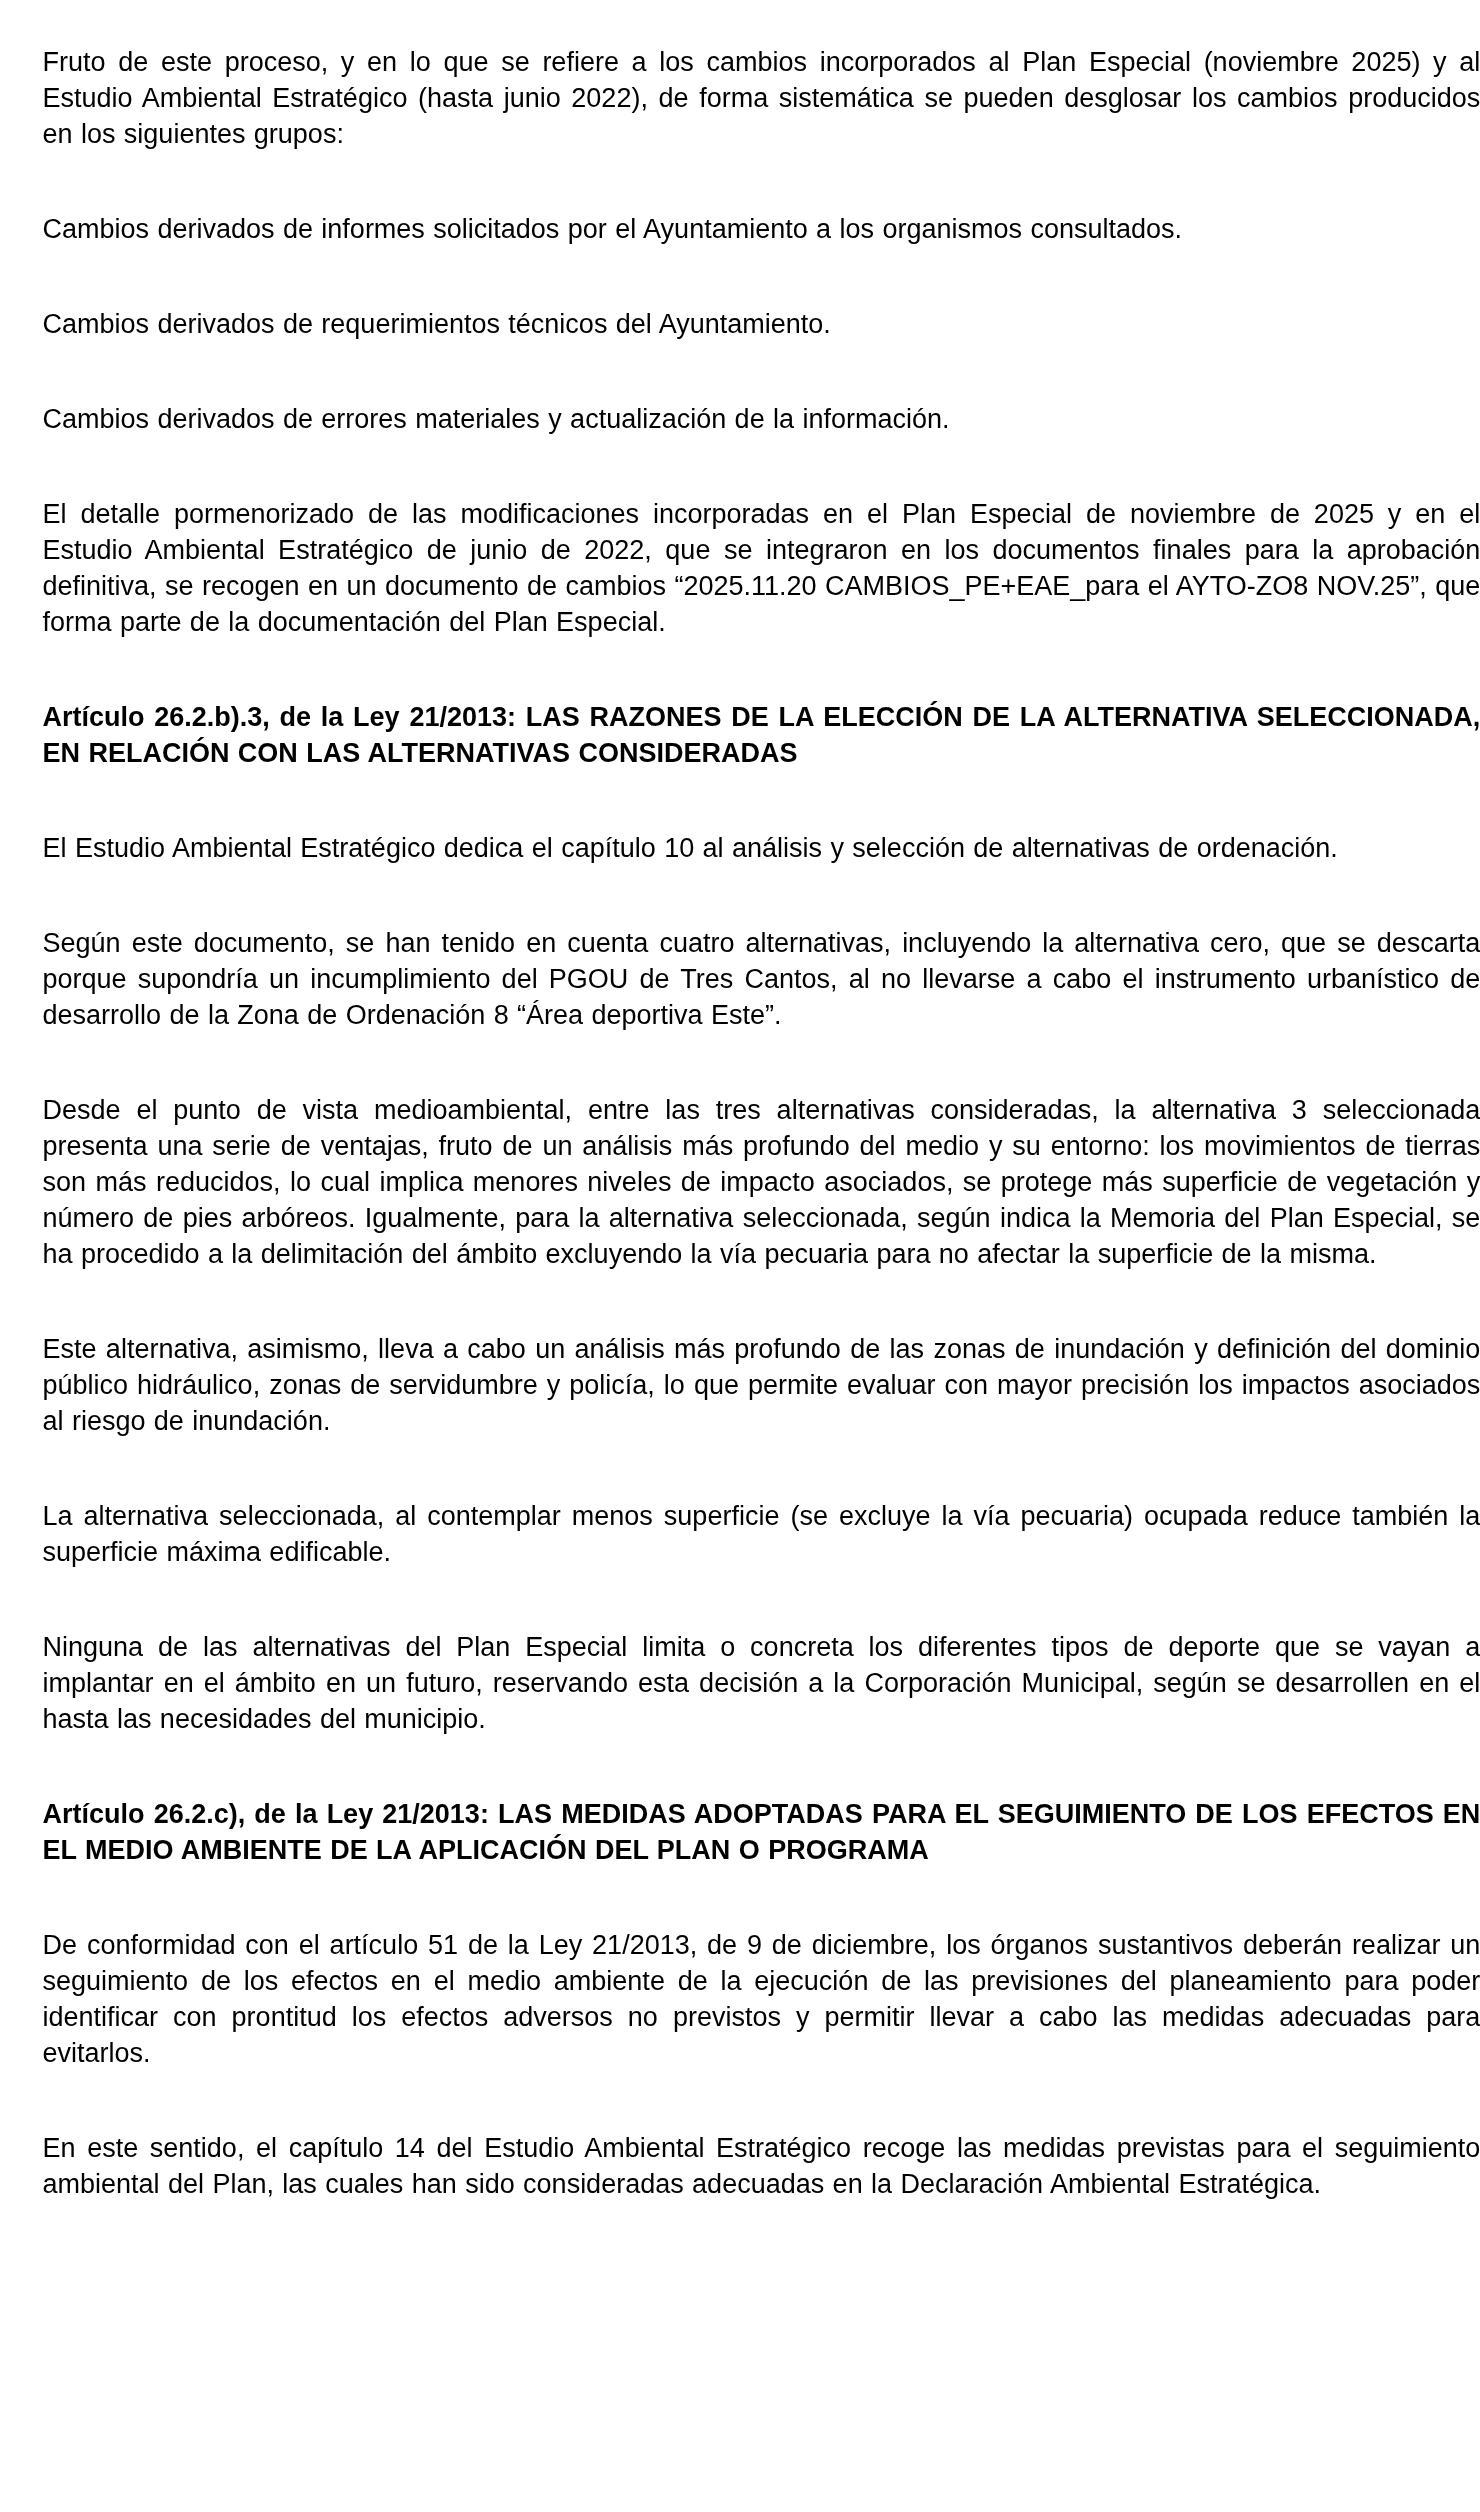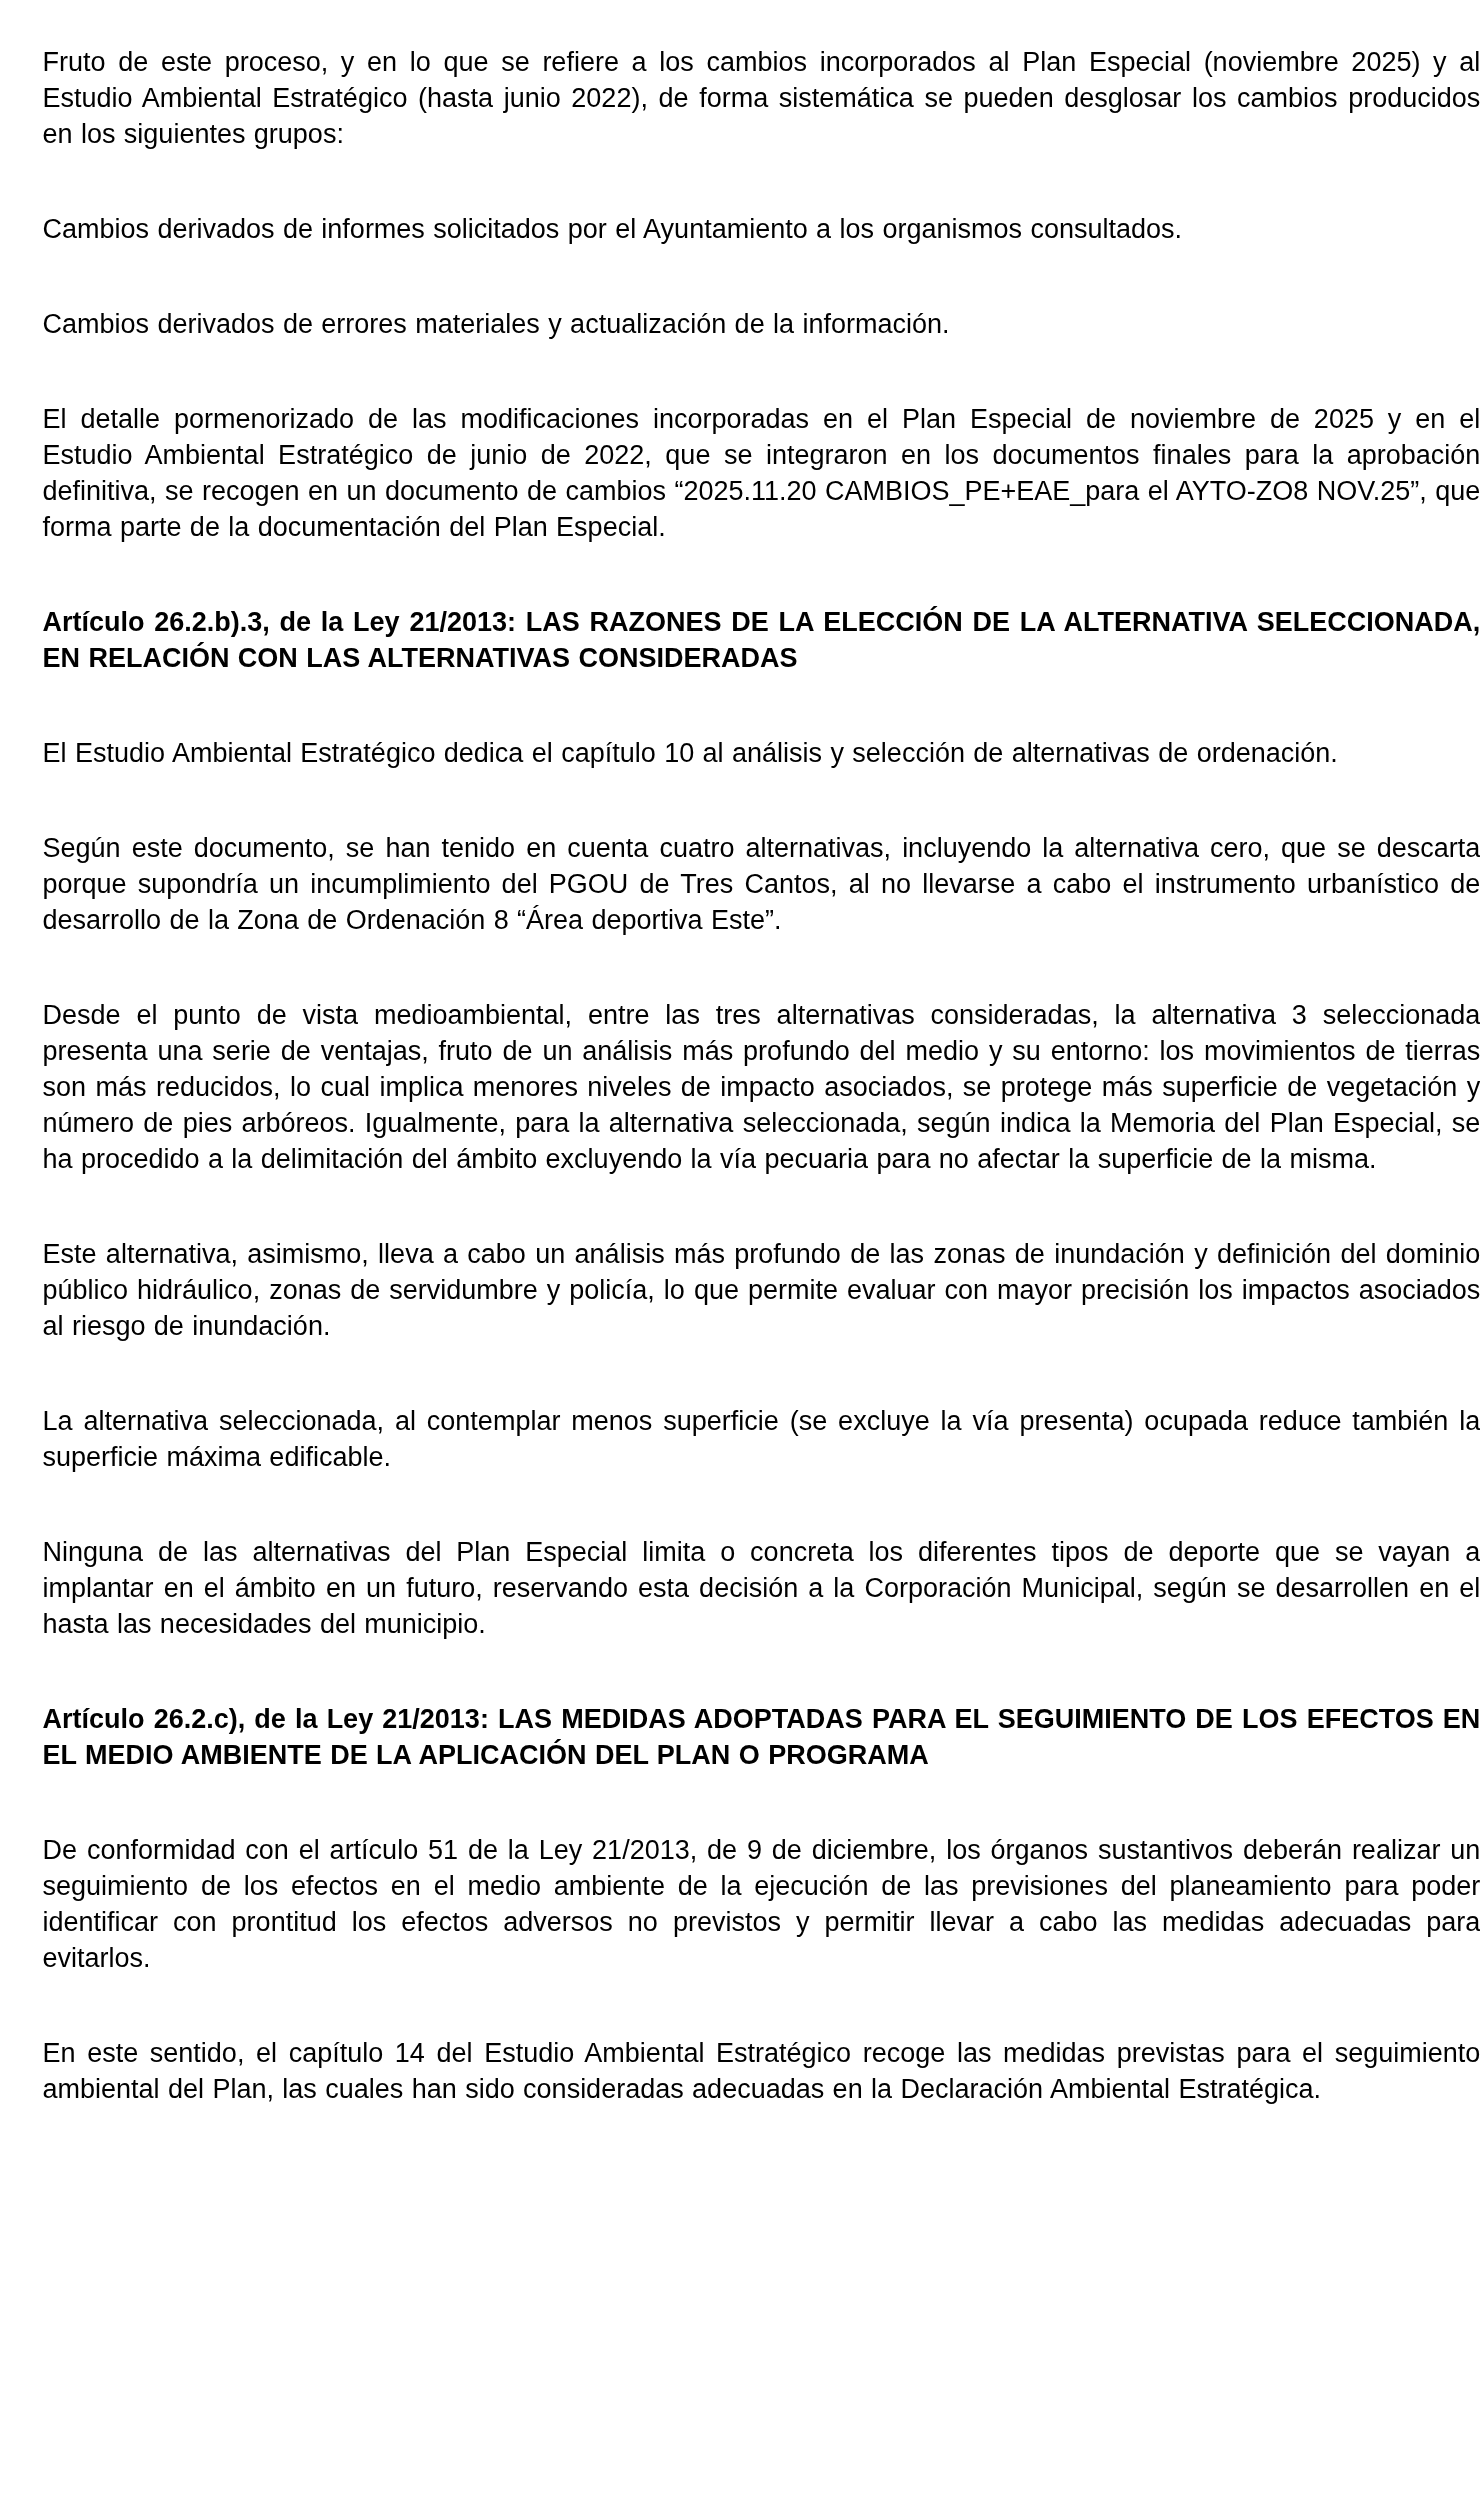--- a/index.html
+++ b/index.html
@@ -40,36 +40,37 @@
 </head>
 <body>
 
 <div class="page">
 
   <p class="block">Fruto de este proceso, y en lo que se refiere a los cambios incorporados al Plan Especial (noviembre 2025) y al Estudio Ambiental Estratégico (hasta junio 2022), de forma sistemática se pueden desglosar los cambios producidos en los siguientes grupos:</p>
 
 
   <p class="block">Cambios derivados de informes solicitados por el Ayuntamiento a los organismos consultados.</p>
 
+  <p class="block">Cambios derivados de requerimientos técnicos del Ayuntamiento.</p>
 
   <p class="block">Cambios derivados de errores materiales y actualización de la información.</p>
 
   <p class="block">El detalle pormenorizado de las modificaciones incorporadas en el Plan Especial de noviembre de 2025 y en el Estudio Ambiental Estratégico de junio de 2022, que se integraron en los documentos finales para la aprobación definitiva, se recogen en un documento de cambios “2025.11.20 CAMBIOS_PE+EAE_para el AYTO-ZO8 NOV.25”, que forma parte de la documentación del Plan Especial.</p>
 
   <h2 class="block heading">Artículo 26.2.b).3, de la Ley 21/2013: LAS RAZONES DE LA ELECCIÓN DE LA ALTERNATIVA SELECCIONADA, EN RELACIÓN CON LAS ALTERNATIVAS CONSIDERADAS</h2>
 
   <p class="block">El Estudio Ambiental Estratégico dedica el capítulo 10 al análisis y selección de alternativas de ordenación.</p>
 
   <p class="block">Según este documento, se han tenido en cuenta cuatro alternativas, incluyendo la alternativa cero, que se descarta porque supondría un incumplimiento del PGOU de Tres Cantos, al no llevarse a cabo el instrumento urbanístico de desarrollo de la Zona de Ordenación 8 “Área deportiva Este”.</p>
 
   <p class="block">Desde el punto de vista medioambiental, entre las tres alternativas consideradas, la alternativa 3 seleccionada presenta una serie de ventajas, fruto de un análisis más profundo del medio y su entorno: los movimientos de tierras son más reducidos, lo cual implica menores niveles de impacto asociados, se protege más superficie de vegetación y número de pies arbóreos. Igualmente, para la alternativa seleccionada, según indica la Memoria del Plan Especial, se ha procedido a la delimitación del ámbito excluyendo la vía pecuaria para no afectar la superficie de la misma.</p>
 
   <p class="block">Este alternativa, asimismo, lleva a cabo un análisis más profundo de las zonas de inundación y definición del dominio público hidráulico, zonas de servidumbre y policía, lo que permite evaluar con mayor precisión los impactos asociados al riesgo de inundación.</p>
 
-  <p class="block">La alternativa seleccionada, al contemplar menos superficie (se excluye la vía presenta) ocupada reduce también la superficie máxima edificable.</p>
+  <p class="block">La alternativa seleccionada, al contemplar menos superficie (se excluye la vía pecuaria) ocupada reduce también la superficie máxima edificable.</p>
 
   <p class="block">Ninguna de las alternativas del Plan Especial limita o concreta los diferentes tipos de deporte que se vayan a implantar en el ámbito en un futuro, reservando esta decisión a la Corporación Municipal, según se desarrollen en el hasta las necesidades del municipio.</p>
 
   <h2 class="block heading">Artículo 26.2.c), de la Ley 21/2013: LAS MEDIDAS ADOPTADAS PARA EL SEGUIMIENTO DE LOS EFECTOS EN EL MEDIO AMBIENTE DE LA APLICACIÓN DEL PLAN O PROGRAMA</h2>
 
   <p class="block">De conformidad con el artículo 51 de la Ley 21/2013, de 9 de diciembre, los órganos sustantivos deberán realizar un seguimiento de los efectos en el medio ambiente de la ejecución de las previsiones del planeamiento para poder identificar con prontitud los efectos adversos no previstos y permitir llevar a cabo las medidas adecuadas para evitarlos.</p>
 
   <p class="block">En este sentido, el capítulo 14 del Estudio Ambiental Estratégico recoge las medidas previstas para el seguimiento ambiental del Plan, las cuales han sido consideradas adecuadas en la Declaración Ambiental Estratégica.</p>
 
 </div>

